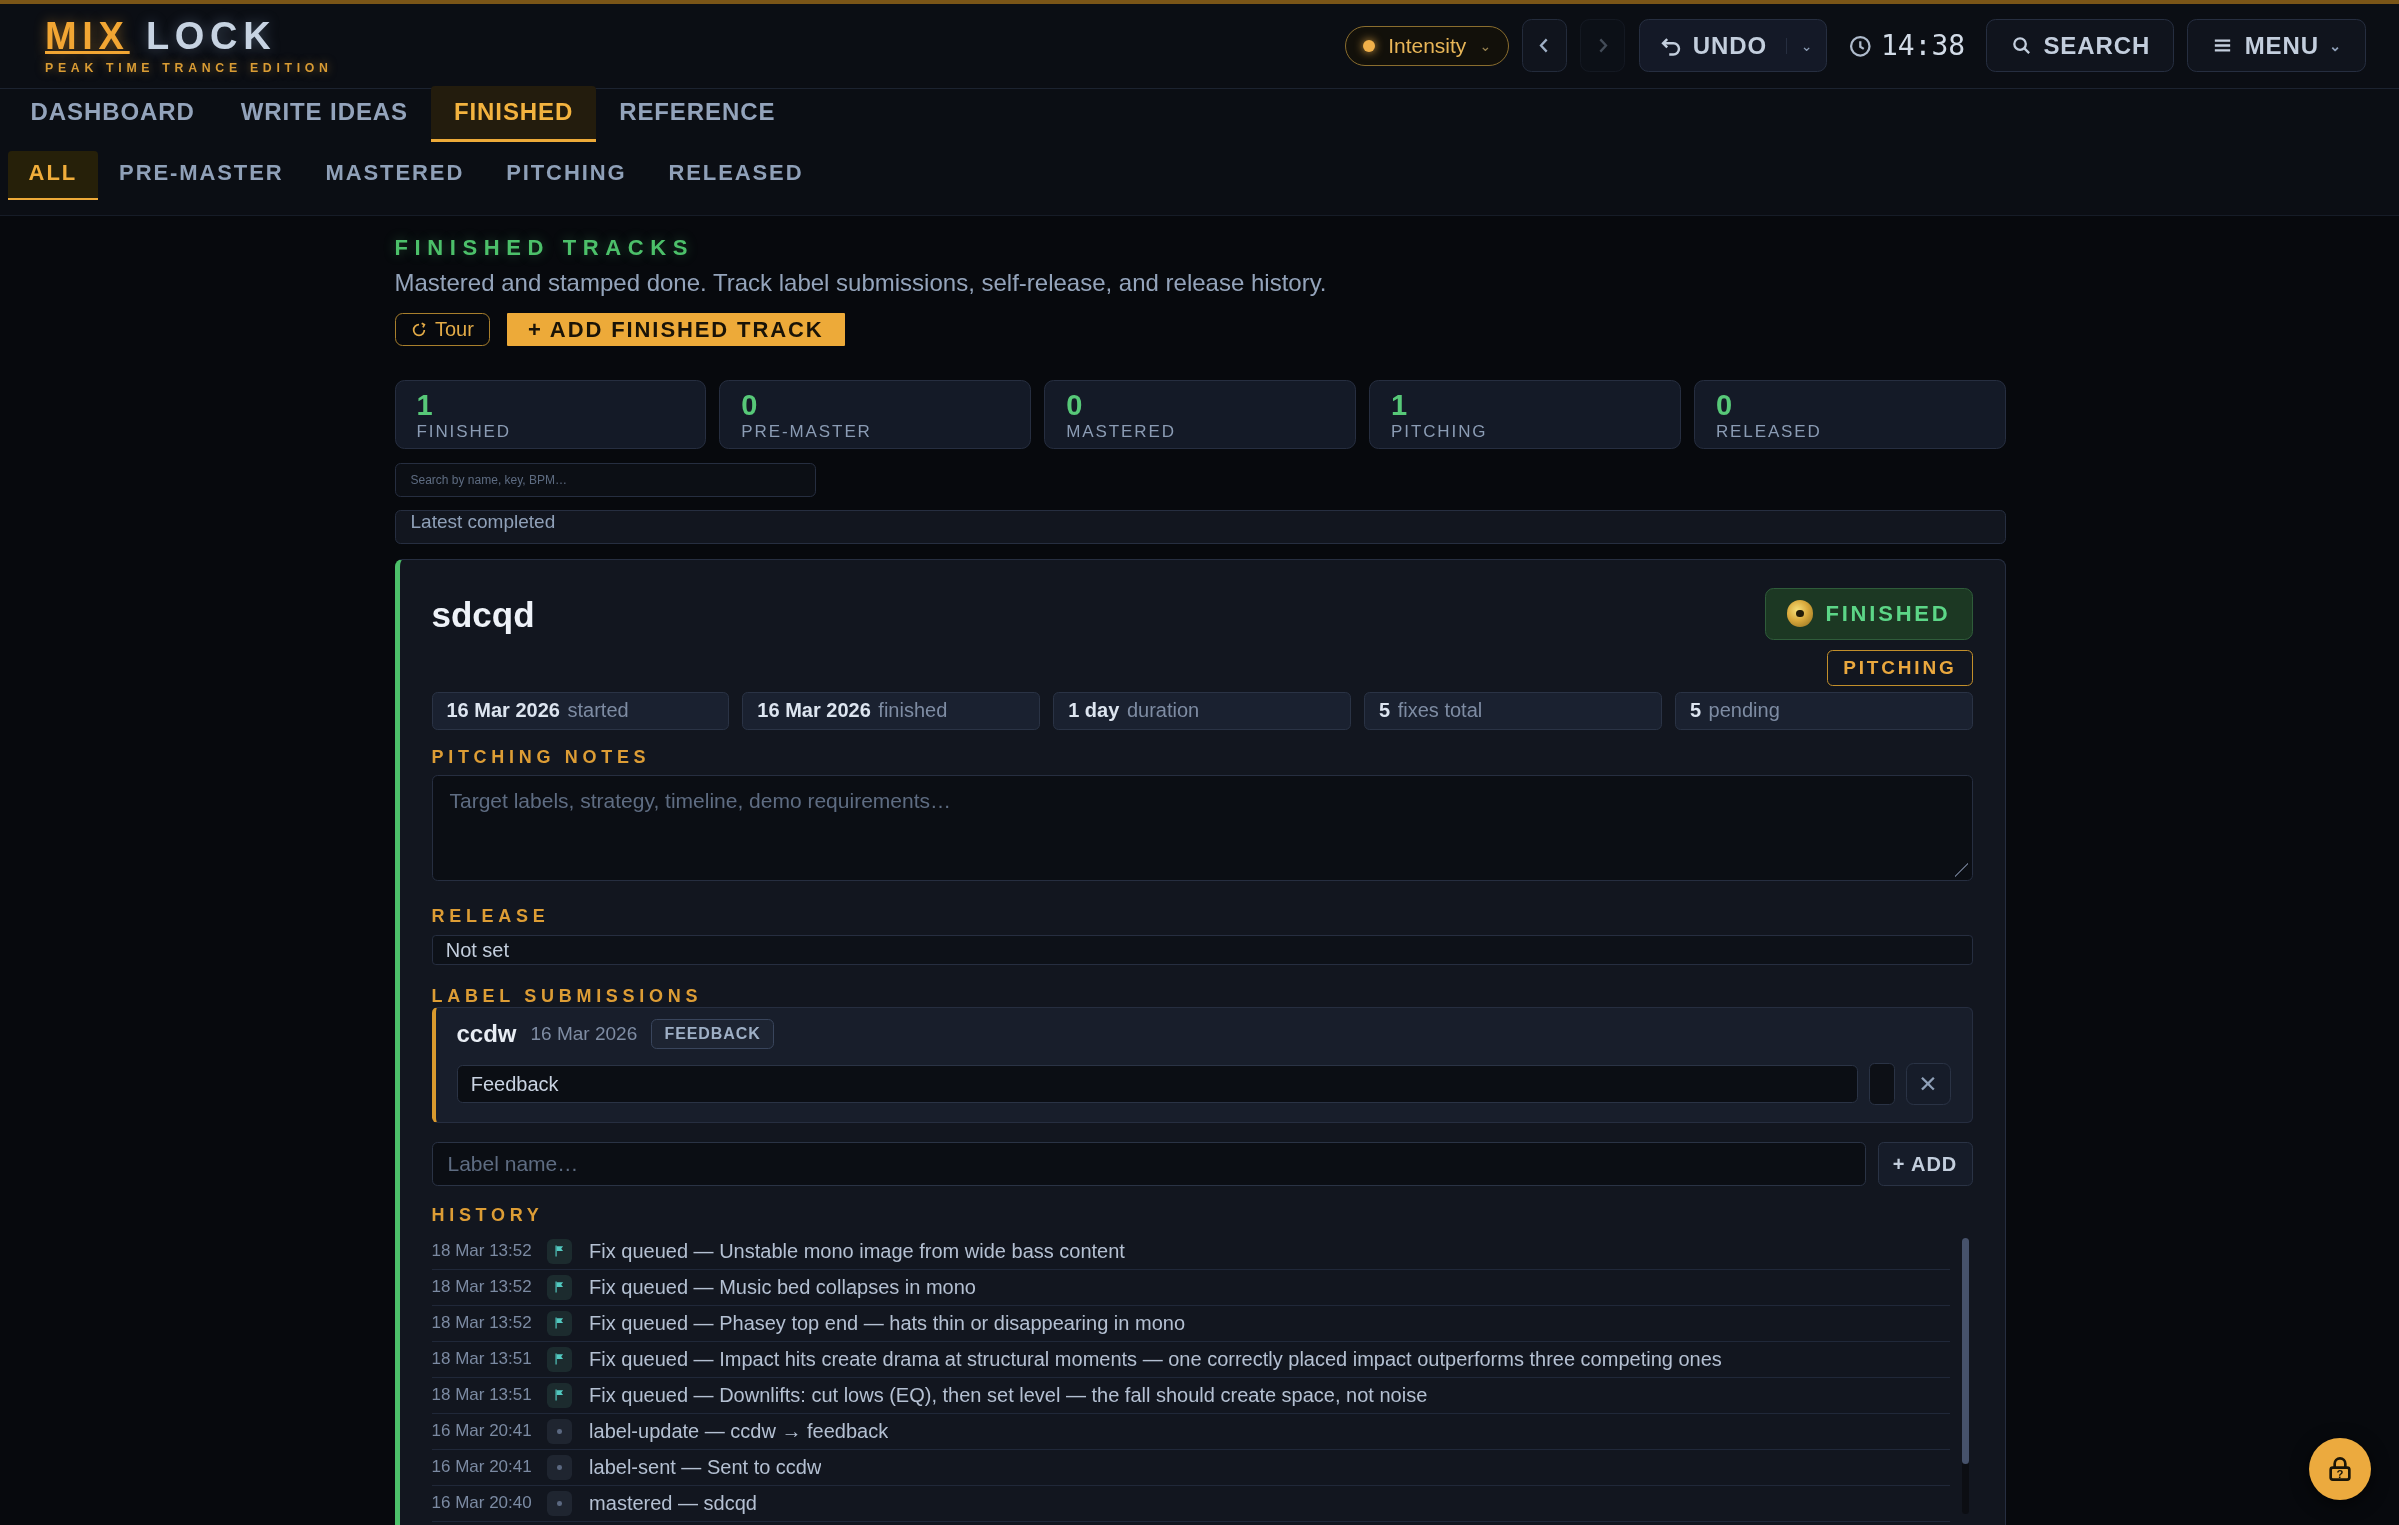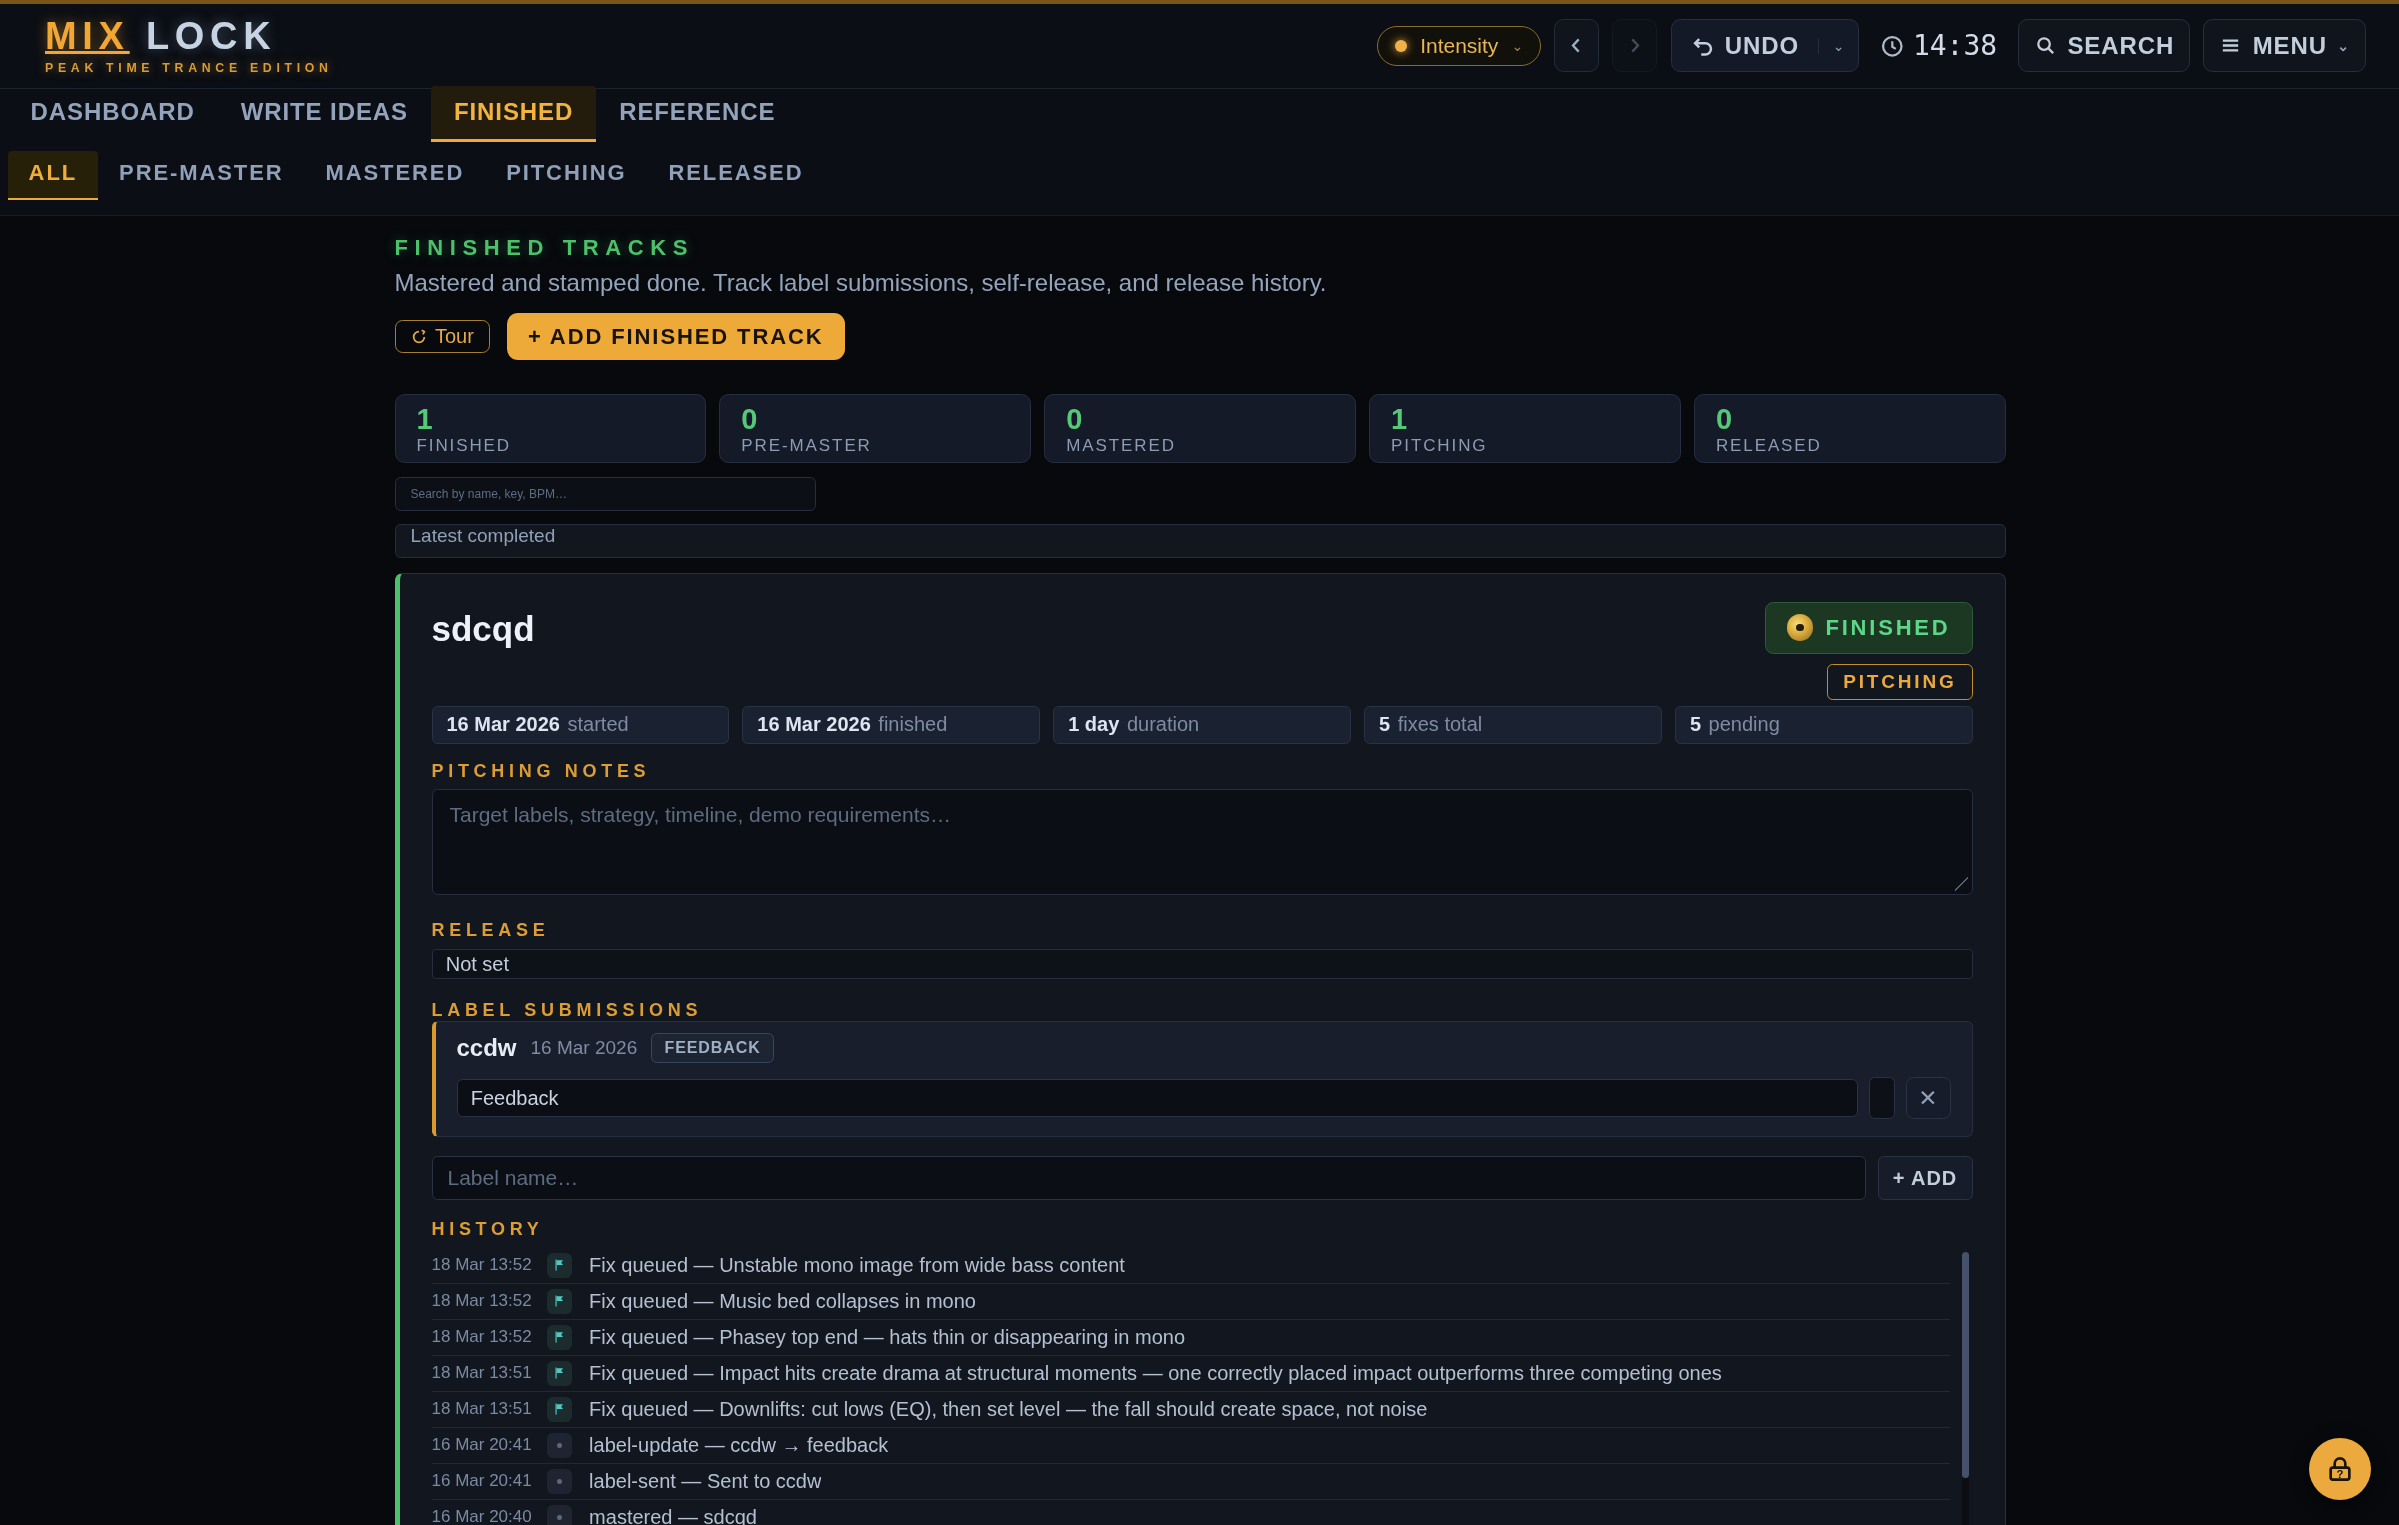--- a/index.html
+++ b/index.html
@@ -45,21 +45,21 @@
     display:flex; align-items:center; height:53px;
     border:0.9px solid #262e40; border-radius:9.5px; background:#141927; overflow:hidden;
   }
   .undo-main { display:flex; align-items:center; gap:9.5px; padding:0 19px; font-weight:700; font-size:24px; color:#c3cedd; letter-spacing:0.9px; cursor:pointer; }
   .undo-caret { width:40px; display:flex; align-items:center; justify-content:center; border-left:0.9px solid #262e40; color:#8fa0b8; font-size:14px; cursor:pointer; }
 
   .clock { display:flex; align-items:center; gap:8.5px; color:#d2dbe7; font-size:28px; font-family:"DejaVu Sans Mono", monospace; margin:0 7.6px; }
   .clock svg { stroke:#aebacb; }
 
   .bar-btn {
-    display:flex; align-items:center; gap:10.4px; height:53px; padding:0 15px;
+    display:flex; align-items:center; gap:10.4px; height:53px; padding:0 23px;
     border:0.9px solid #262e40; border-radius:9.5px; background:#10141d;
     color:#c3cedd; font-size:24px; font-weight:700; letter-spacing:0.9px; cursor:pointer;
   }
   .bar-btn .chev { font-size:14px; color:#8fa0b8; }
 
   
   nav.tabs { background:#0b0e14; display:flex; align-items:flex-end; padding:7.6px 0 0 7.6px; height:53px; }
   .tab {
     padding:11.4px 23px 13.2px; font-size:24px; font-weight:700; letter-spacing:0.9px;
     color:#93a3bb; display:flex; align-items:center; gap:11.4px; cursor:pointer;
@@ -82,21 +82,21 @@
   h2.page-title { font-size:22px; font-weight:700; letter-spacing:6.6px; color:#4cc06a; text-shadow:0 0 11.4px rgba(76,192,106,.35); }
   p.page-sub { margin-top:8.5px; font-size:24px; color:#94a4bb; }
 
   .actions-row { display:flex; align-items:center; gap:17px; margin-top:16px; }
   .tour-btn {
     display:flex; align-items:center; gap:8.5px; height:33px; padding:0 15px;
     border:0.9px solid #a87f2c; border-radius:7.6px; background:transparent;
     color:#e3ab47; font-size:20px; cursor:pointer;
   }
   .add-btn {
-    height:47px; padding:0 21px; border:none; border-radius:11px; background:#edaa39;
+    height:33px; padding:0 21px; border:none; border-radius:1px; background:#edaa39;
     color:#191307; font-size:22px; font-weight:700; letter-spacing:1.9px; cursor:pointer;
     font-family:"Liberation Sans", sans-serif;
   }
 
   .stats-row { display:flex; gap:13.2px; margin-top:34px; }
   .stat-card {
     flex:1; height:69px; background:#141a27; border:0.9px solid #262e40; border-radius:9.5px;
     padding:7.6px 21px; display:flex; flex-direction:column; justify-content:space-between;
   }
   .stat-value { font-size:29px; font-weight:700; color:#57c878; }

